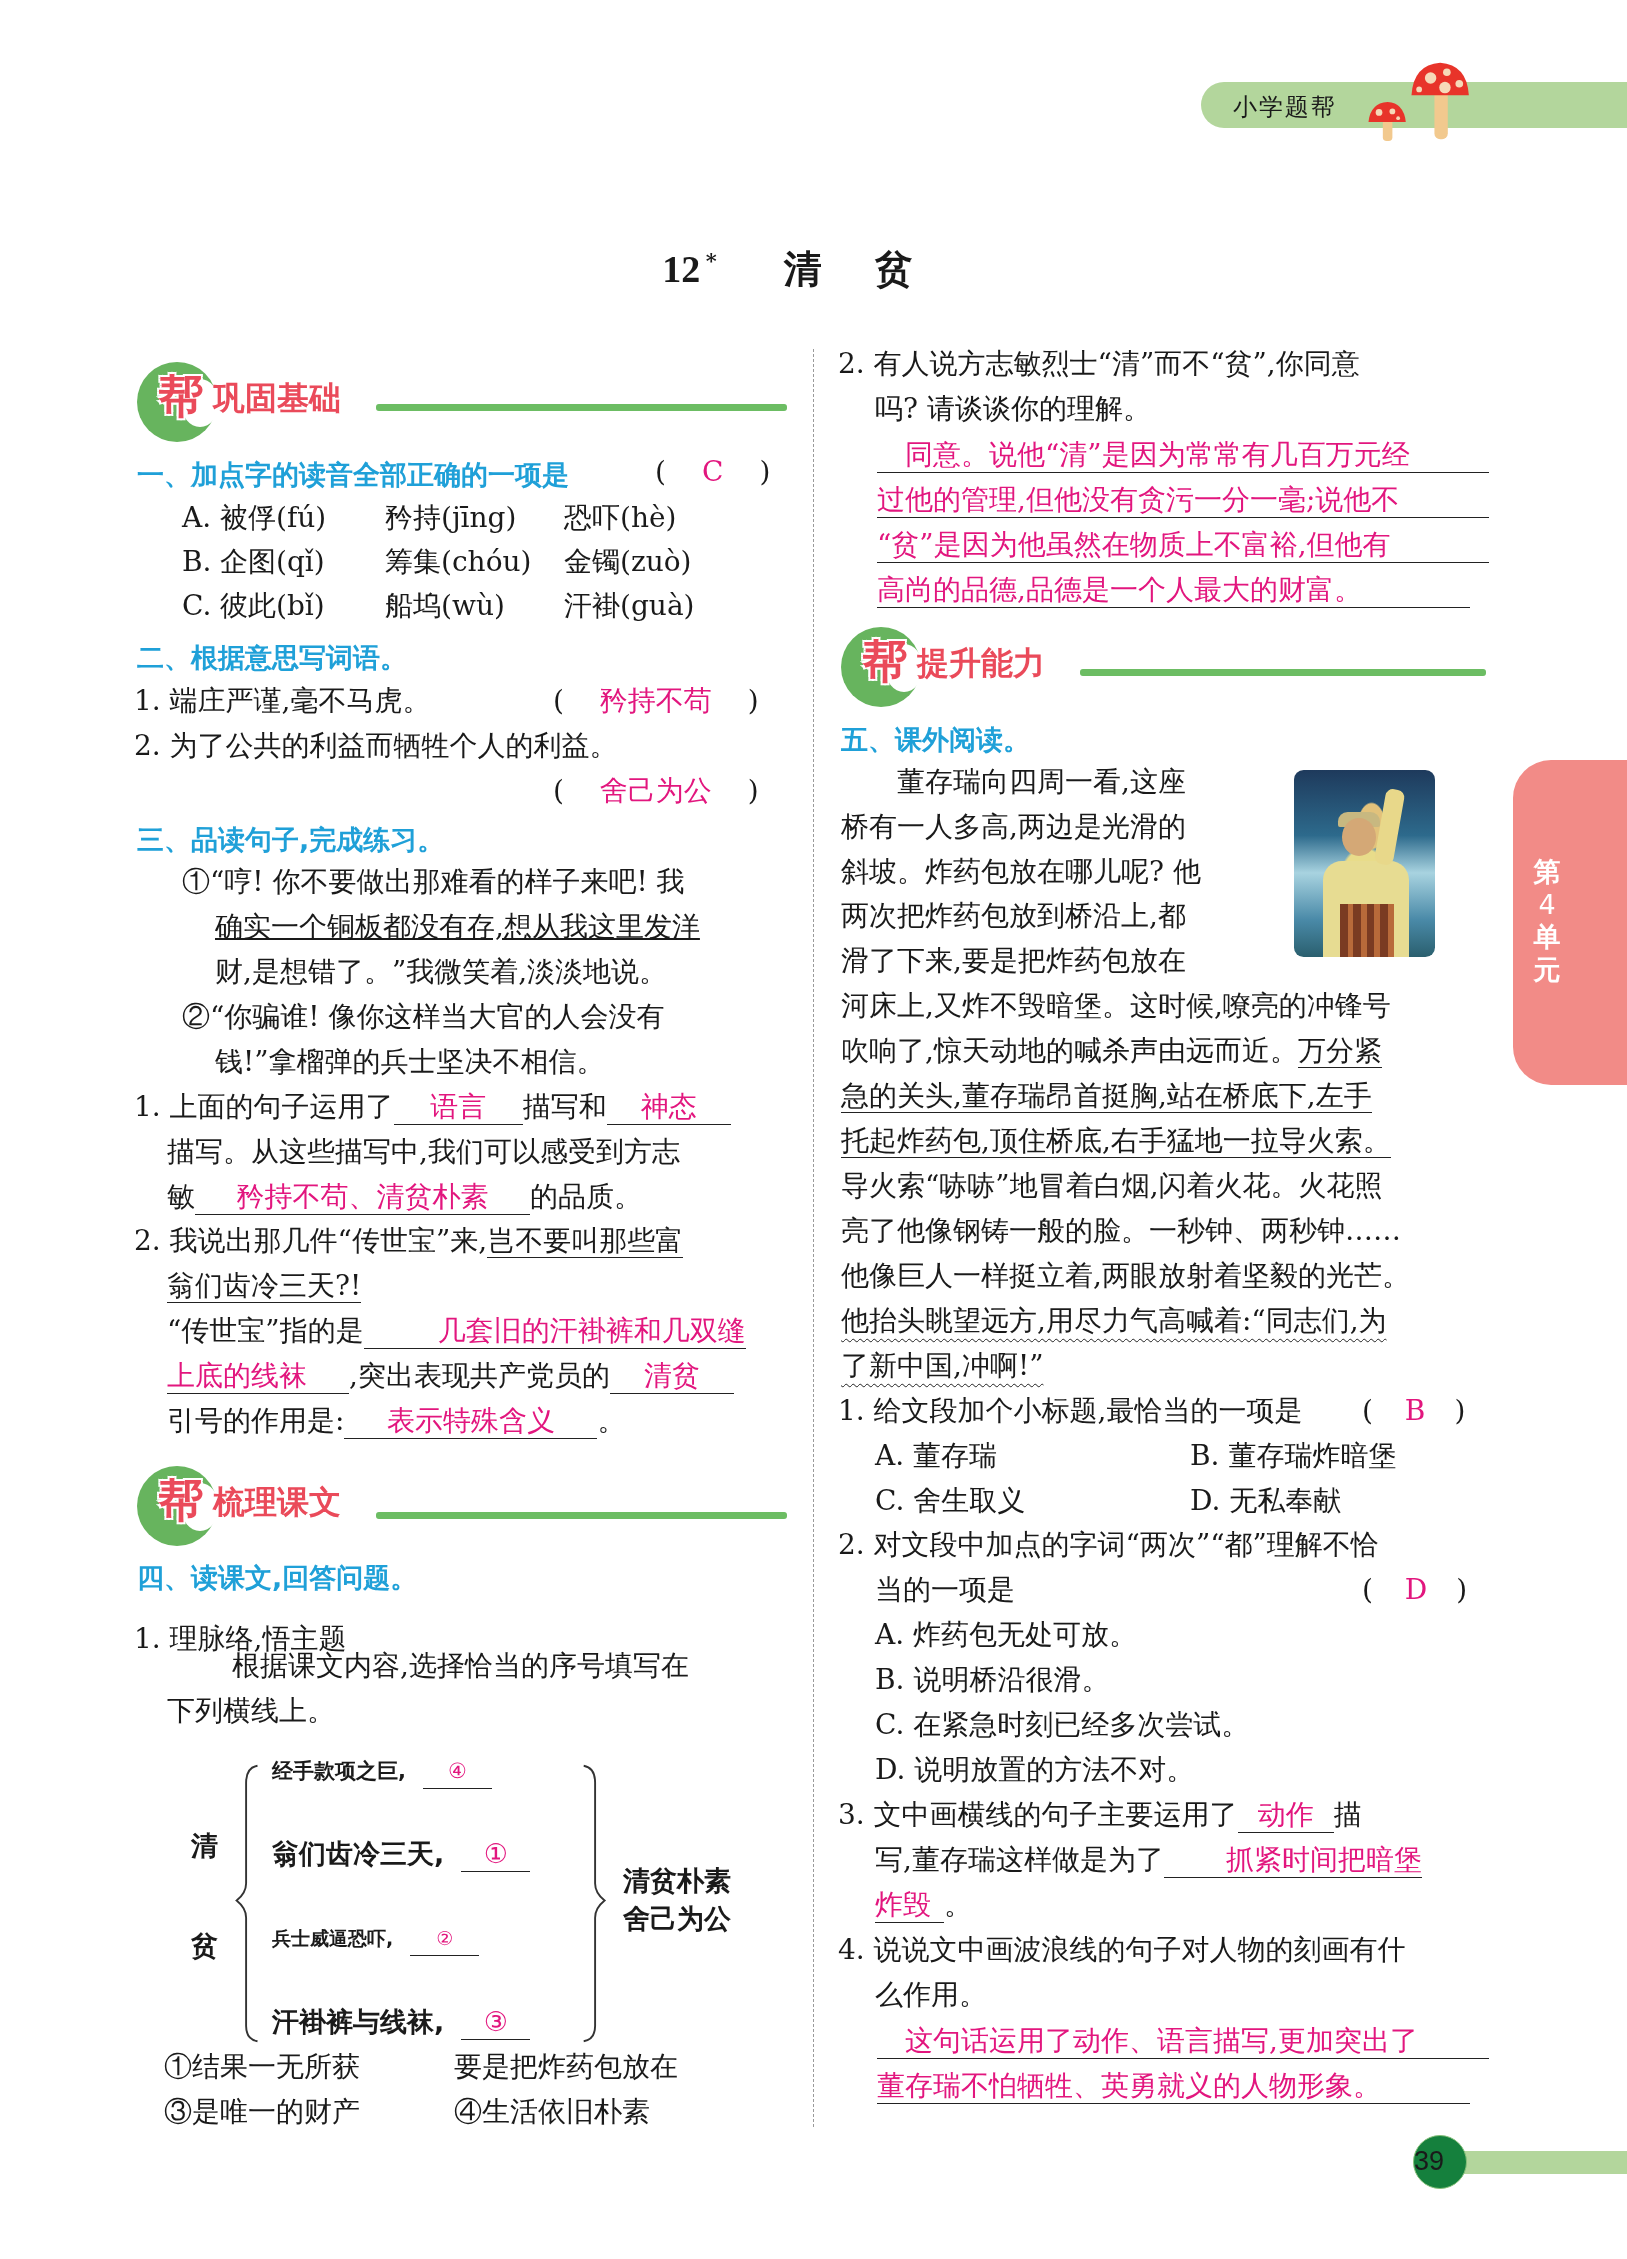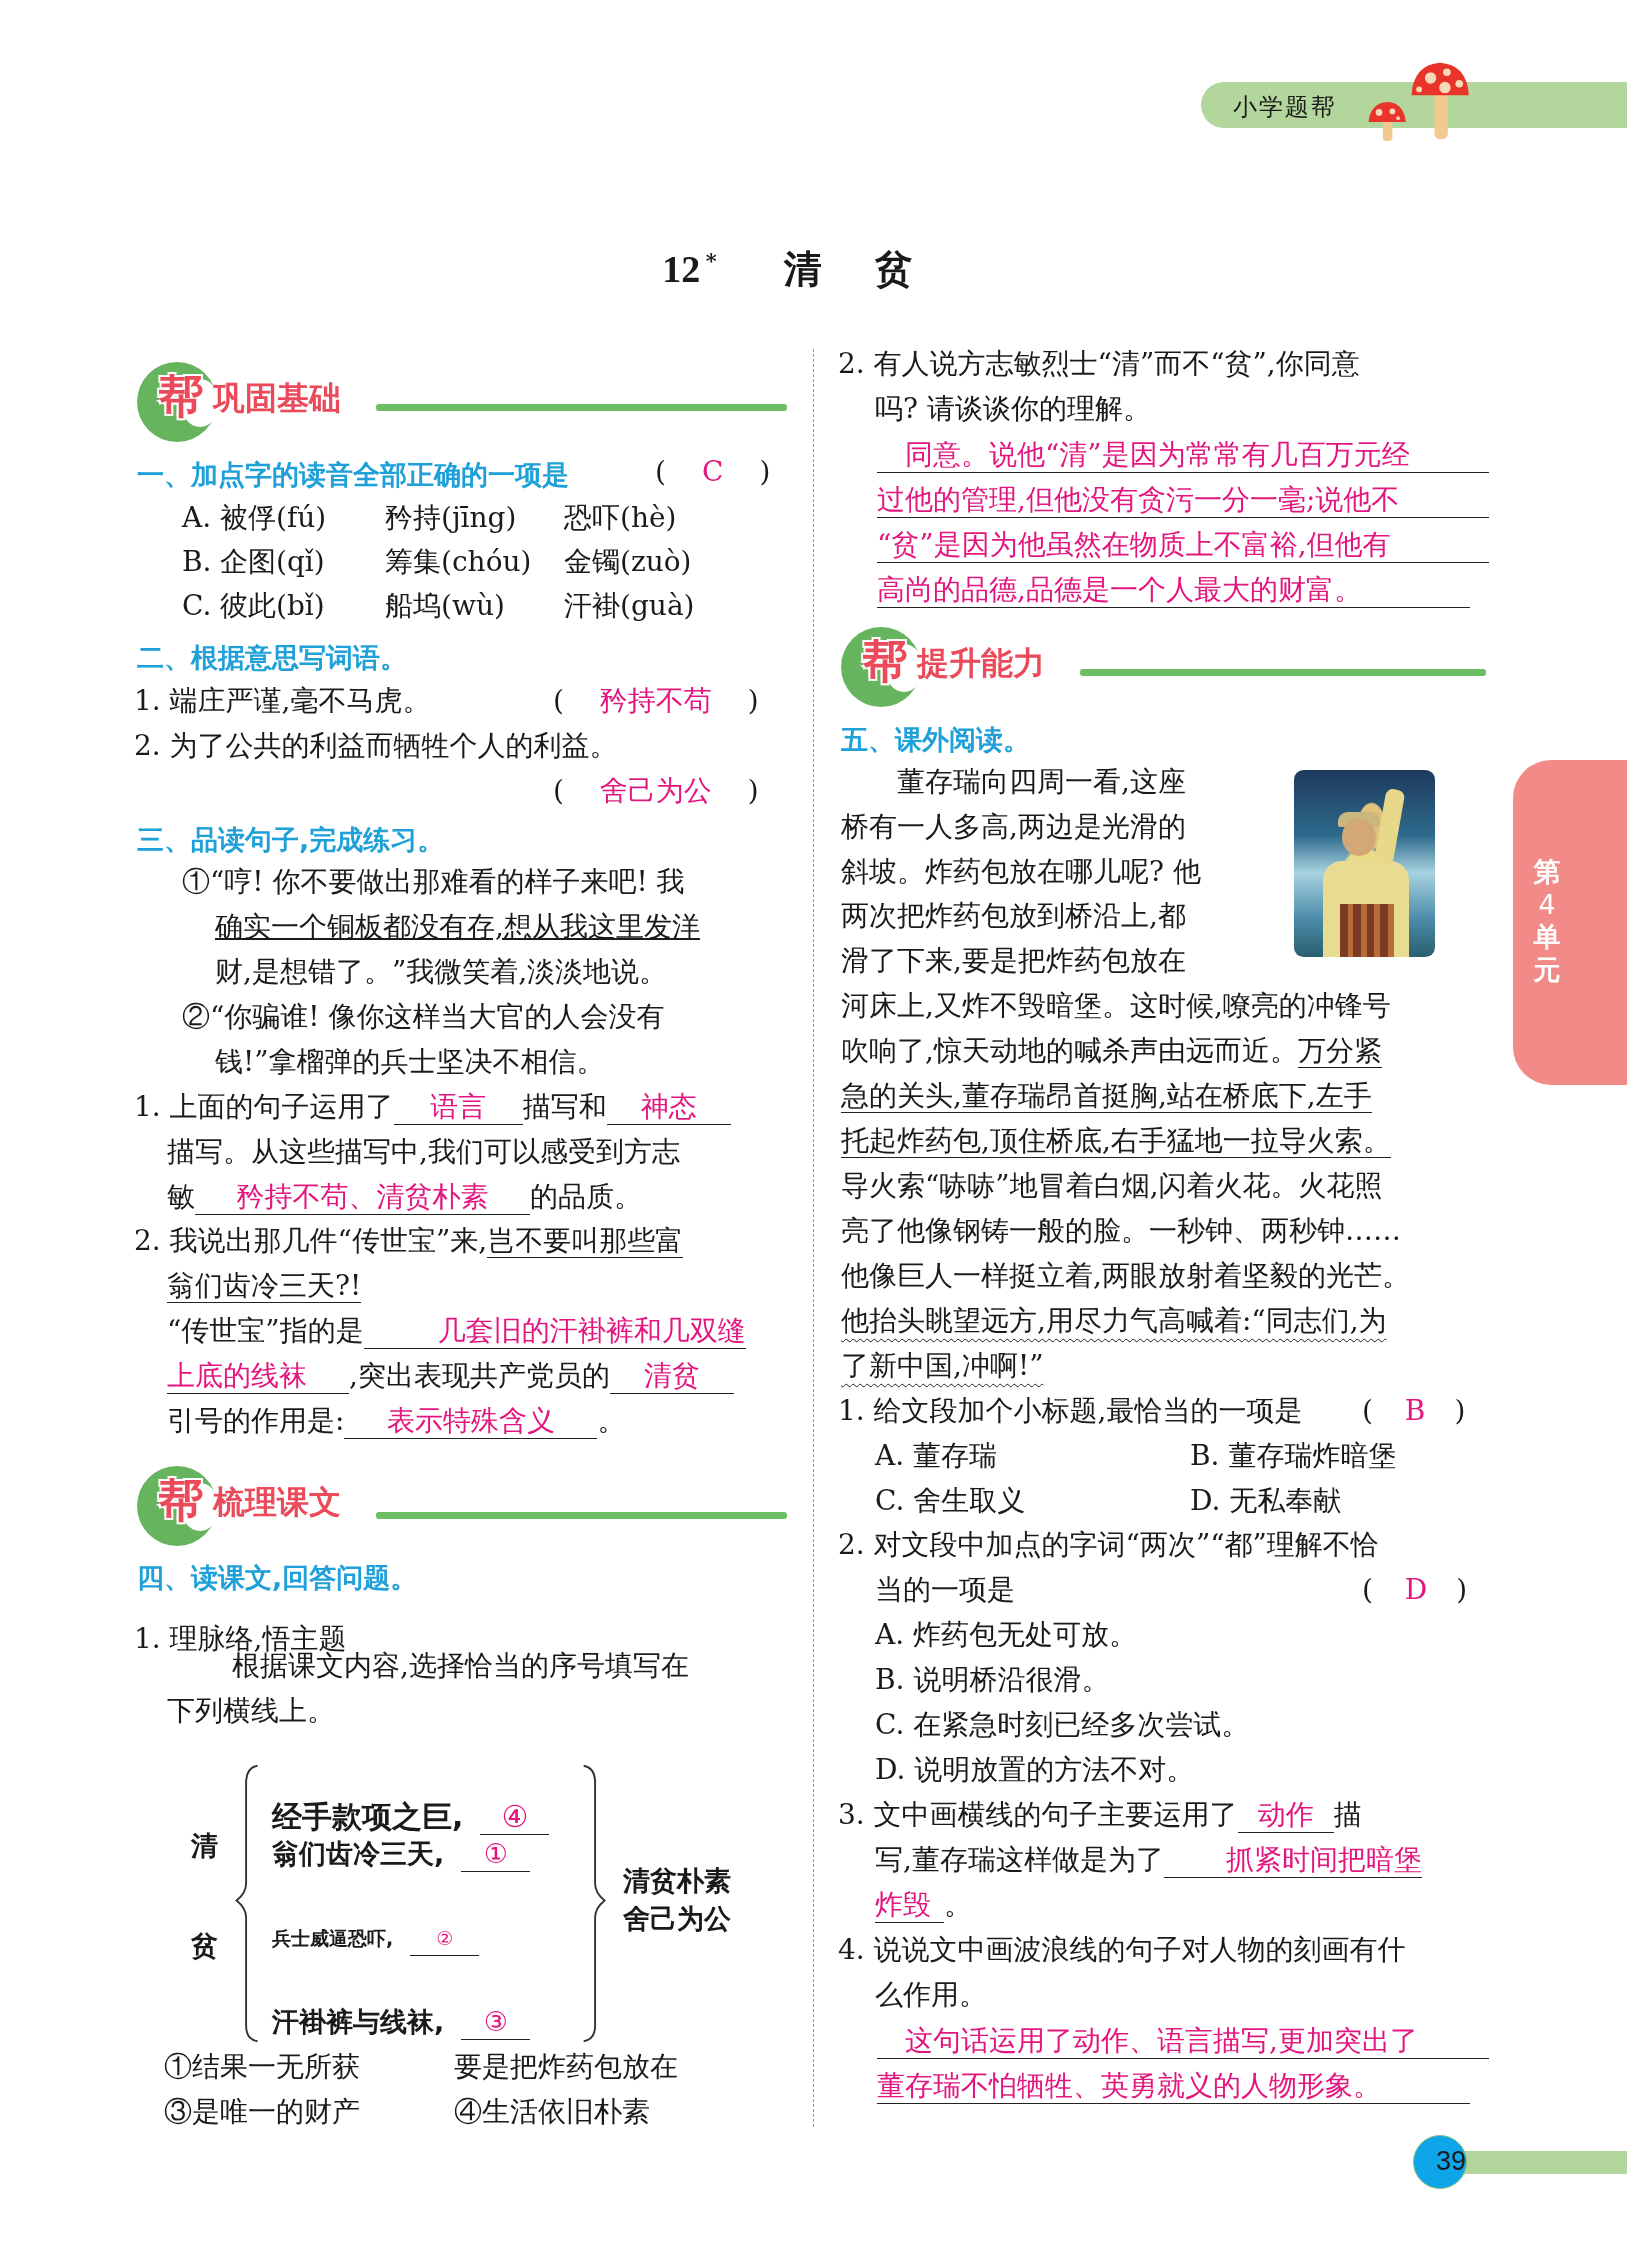--- a/index.html
+++ b/index.html
@@ -50,21 +50,21 @@
       radial-gradient(ellipse at 50% 70%, #e8dc8a 0 28%, transparent 30%),
       linear-gradient(180deg,#1e3a5c 0%,#2d6a8c 35%,#a8d3e0 55%,#4a8aa8 80%,#2a5f6e 100%); }
   .illus-arm { position:absolute; left:86px; top:19px; width:19px; height:76px; background:#e8d88a; transform:rotate(10deg); border-radius:7.6px; }
   .illus-head { position:absolute; left:48px; top:48px; width:34px; height:38px; background:#d4a876; border-radius:50%; }
   .illus-cap { position:absolute; left:44px; top:42px; width:42px; height:15.3px; background:#c8b880; border-radius:9.6px 9.6px 1.9px 1.9px; }
   .illus-body { position:absolute; left:29px; top:91px; width:86px; height:105px; background:#e7dc92; border-radius:19px 19px 0 0; }
   .illus-pack { position:absolute; left:46px; top:134px; width:54px; height:57px; background:repeating-linear-gradient(90deg,#7a3b22 0 7.6px,#b86a3a 7.6px 13.4px); }
 
   
   .page-bar { position:absolute; left:1445px; top:2151px; width:183px; height:23px; background:#b3d69c; }
-  .page-circle { position:absolute; left:1413px; top:2135px; width:54px; height:54px; border-radius:50%; border:1.9px solid #86c07a; background:#0ea5e9; text-align:right; line-height:50px; font-size:27px; font-family:"Liberation Sans",sans-serif; }
+  .page-circle { position:absolute; left:1413px; top:2135px; width:54px; height:54px; border-radius:50%; border:1.9px solid #86c07a; background:#15803d; text-align:left; line-height:50px; font-size:27px; font-family:"Liberation Sans",sans-serif; }
 </style>
 </head>
 <body>
 
 <div class="brand-bar"></div>
 <div class="brand-text">小学题帮</div>
 <svg class="mushroom" style="left:1354px;top:57px;" width="115" height="86" viewBox="0 0 120 90">
   <rect x="84" y="30" width="14" height="56" rx="6" fill="#f2c98e"></rect>
   <path d="M60 40 Q62 8 90 6 Q118 8 120 40 Z" fill="#e8342a"></path>
   <circle cx="80" cy="22" r="6" fill="#f6d9b8"></circle>
@@ -172,21 +172,21 @@
 
 <div>
   <div class="line bold" style="left:191px;top:1829px;font-size:27px;">清</div>
   <div class="line bold" style="left:191px;top:1929px;font-size:27px;">贫</div>
   <svg class="abs" style="left:229px;top:1759px;" width="38" height="287" viewBox="0 0 40 300">
   <path d="M30 6 Q18 8 18 24 L18 130 Q18 140 8 148 Q18 156 18 166 L18 280 Q18 294 30 296" fill="none" stroke="#333" stroke-width="2"></path>
   </svg>
   <svg class="abs" style="left:578px;top:1759px;" width="38" height="287" viewBox="0 0 40 300">
   <path d="M6 6 Q18 8 18 24 L18 130 Q18 140 28 148 Q18 156 18 166 L18 280 Q18 294 6 296" fill="none" stroke="#333" stroke-width="2"></path>
   </svg>
-  <div class="line bold" style="left:272px;top:1800px;font-size:30px;"><span>经手款项之巨,</span><span class="blank ans" style="width:69px;margin-left:17px;font-weight:normal;">④</span></div>
+  <div class="line bold" style="left:272px;top:1754px;font-size:21px;"><span>经手款项之巨,</span><span class="blank ans" style="width:69px;margin-left:17px;font-weight:normal;">④</span></div>
   <div class="line bold" style="left:272px;top:1837px;font-size:27px;"><span>翁们齿冷三天,</span><span class="blank ans" style="width:69px;margin-left:17px;font-weight:normal;">①</span></div>
   <div class="line bold" style="left:272px;top:1921px;font-size:19px;"><span>兵士威逼恐吓,</span><span class="blank ans" style="width:69px;margin-left:17px;font-weight:normal;">②</span></div>
   <div class="line bold" style="left:272px;top:2005px;font-size:27px;"><span>汗褂裤与线袜,</span><span class="blank ans" style="width:69px;margin-left:17px;font-weight:normal;">③</span></div>
   <div class="line bold" style="left:623px;top:1864px;font-size:27px;">清贫朴素</div>
   <div class="line bold" style="left:623px;top:1902px;font-size:27px;">舍己为公</div>
 </div>
 <div class="line" style="left:164px;top:2050px;">①结果一无所获</div>
 <div class="line" style="left:454px;top:2050px;">要是把炸药包放在</div>
 <div class="line" style="left:164px;top:2095px;">③是唯一的财产</div>
 <div class="line" style="left:454px;top:2095px;">④生活依旧朴素</div>

